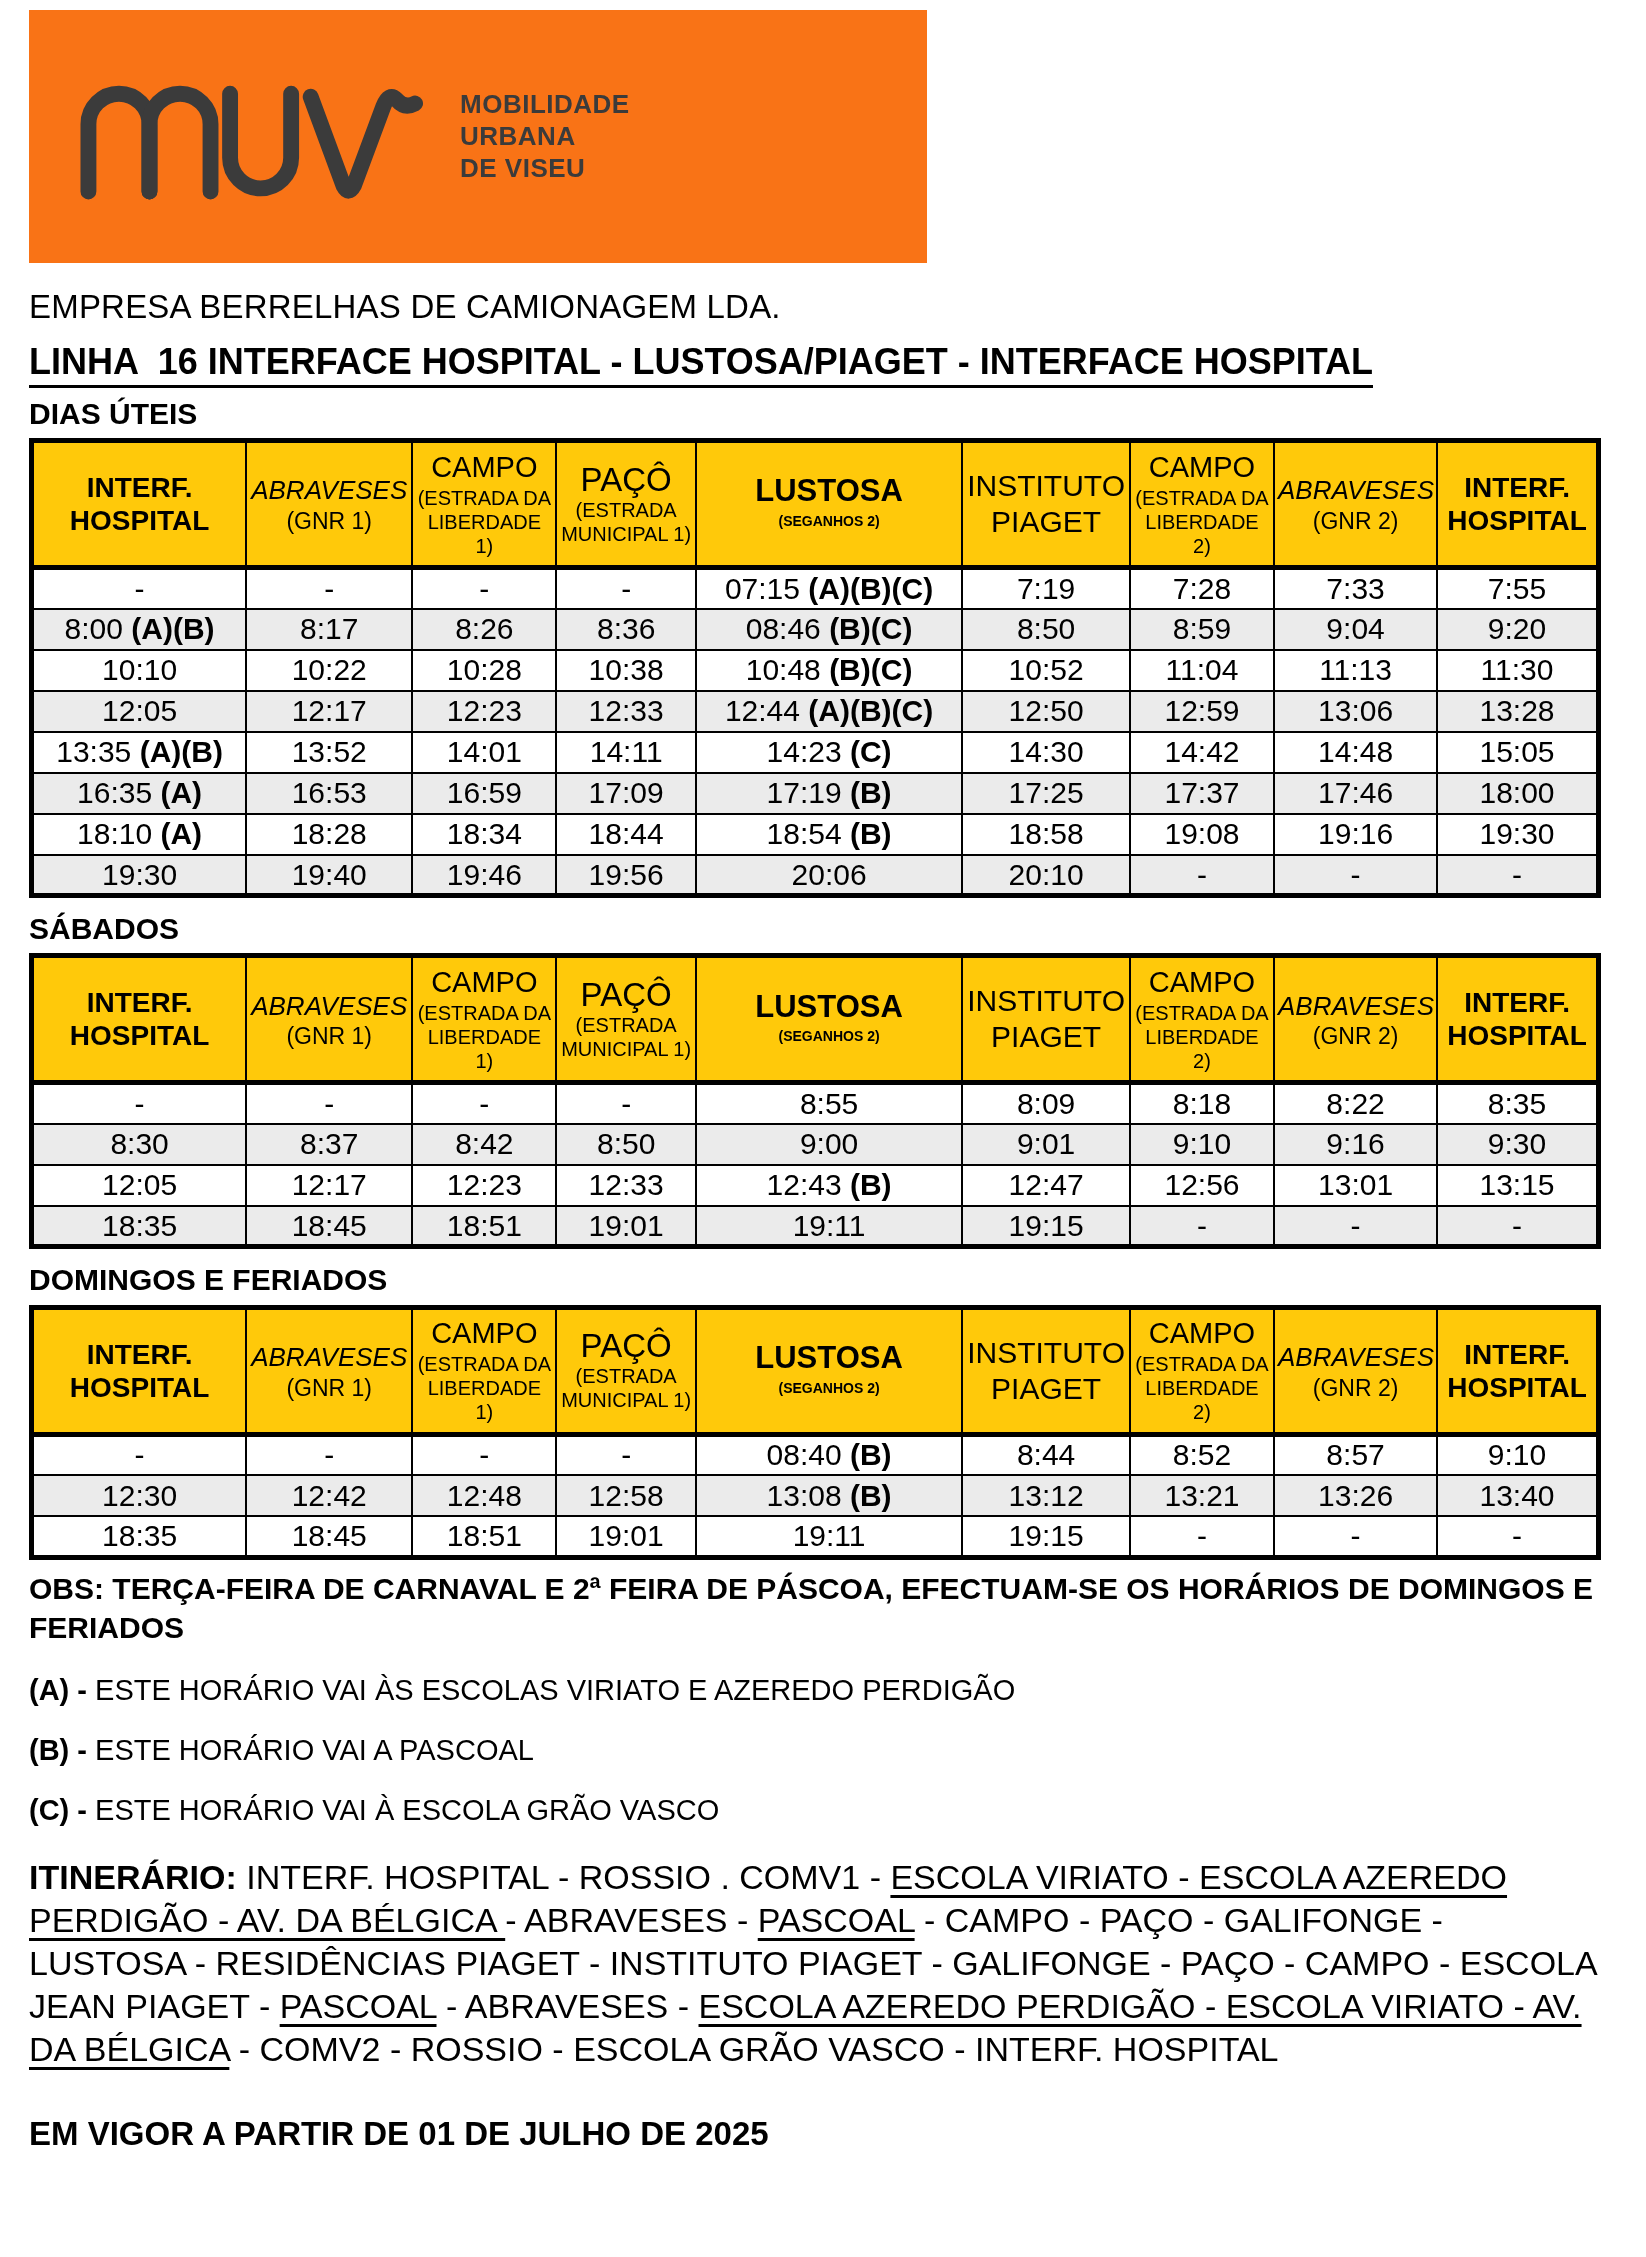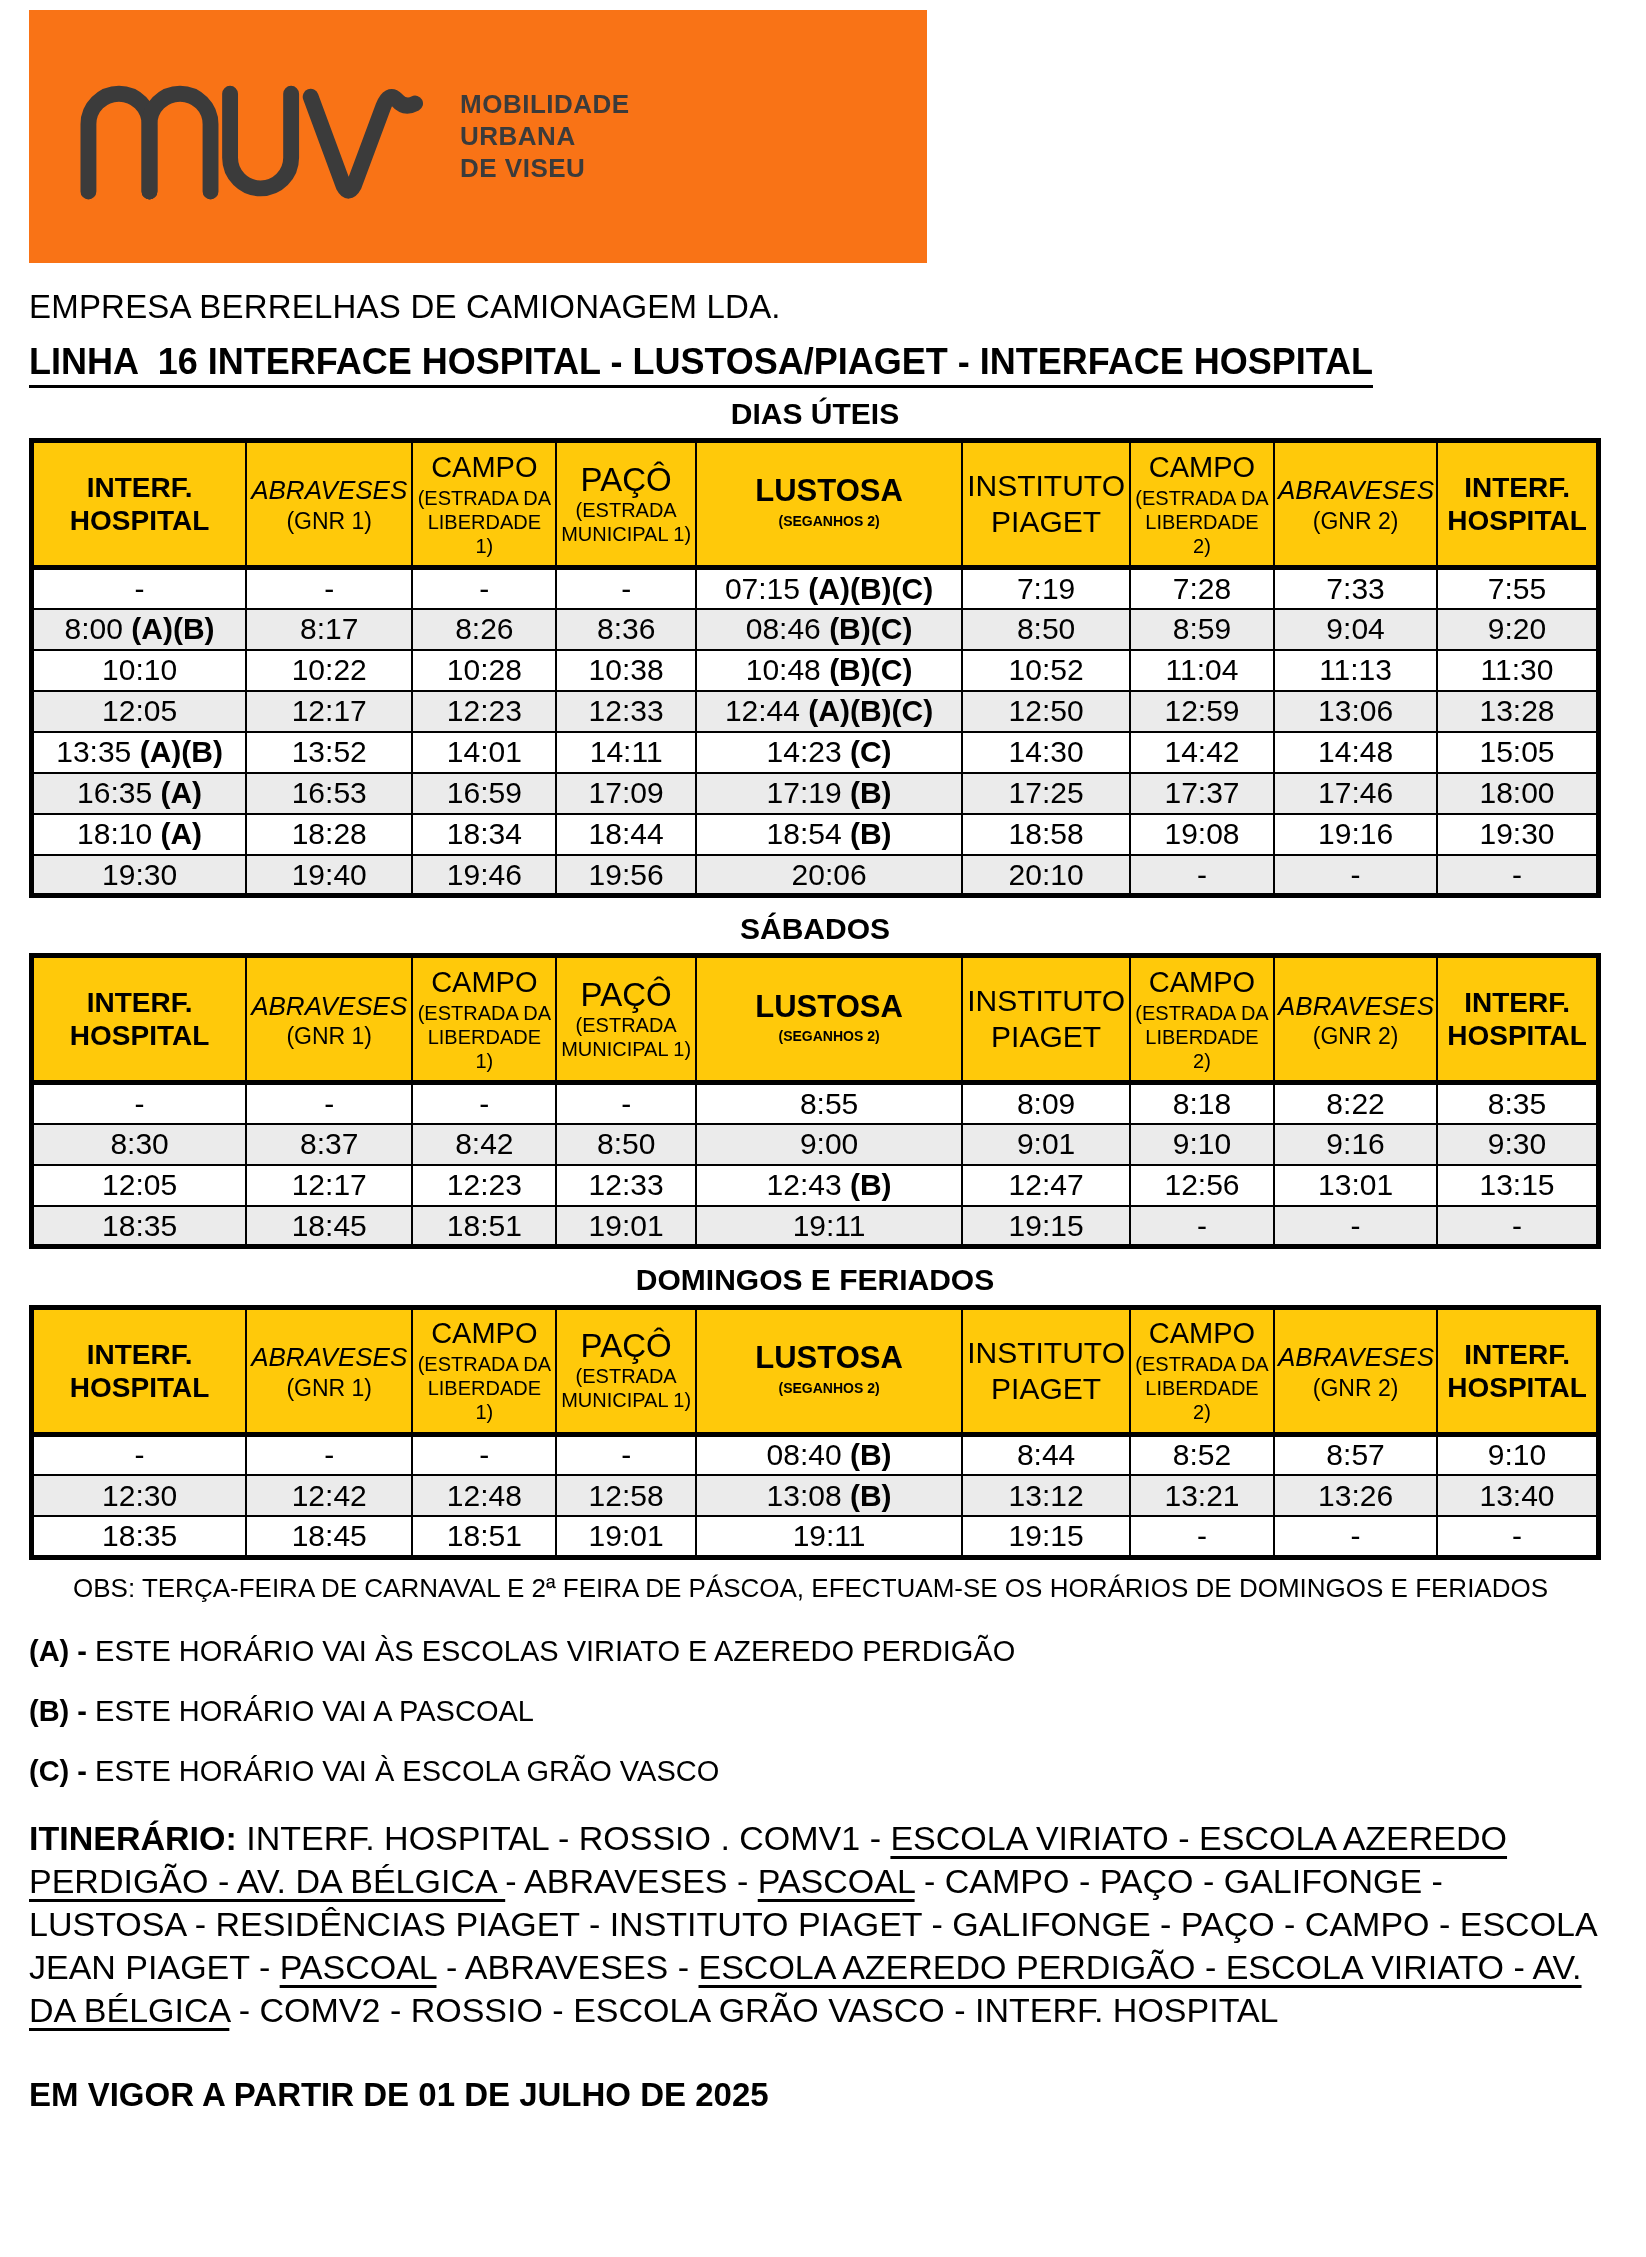--- a/index.html
+++ b/index.html
@@ -17,21 +17,21 @@
   }
   .logo-glyphs { width:348px; height:193px; flex:0 0 auto; }
   .tagline { margin-left:37px; color:#3B3B3B; font-weight:bold;
     font-size:26px; line-height:32px; letter-spacing:0.5px; }
 
   
   .company { margin-top:25px; font-size:33px; letter-spacing:0.2px; }
   .line-title { margin-top:15.4px; font-size:36px; font-weight:bold; }
   .line-title span { border-bottom:3.9px solid #000; padding-bottom:2.9px; white-space:pre-wrap; }
 
-  .tbl-title { text-align:center; font-size:30px; font-weight:bold; margin:13.5px 0 7.7px 0; }
+  .tbl-title { font-size:30px; font-weight:bold; margin:13.5px 0 7.7px 0; }
 
   
   table.timetable { width:100%; border-collapse:collapse; table-layout:fixed; border:5.8px solid #000; }
   table.timetable th, table.timetable td { border:2.9px solid #000; }
   table.timetable thead th {
     background:#FFC90A; height:127px; vertical-align:middle; text-align:center;
     padding:3.9px 2.9px; font-weight:normal; border-bottom:5.8px solid #000;
   }
   table.timetable td { height:41px; text-align:center; vertical-align:middle; font-size:30px; padding:1px 2.9px; }
   table.timetable tbody tr:nth-child(even) td { background:#EBEBEB; }
@@ -44,21 +44,21 @@
   th:nth-child(2) .s, th:nth-child(8) .s { font-size:23px; }
   th:nth-child(3) .t, th:nth-child(7) .t { font-size:29px; }
   th:nth-child(3) .s, th:nth-child(7) .s { font-size:20px; line-height:24px; }
   th:nth-child(4) .t { font-size:33px; }
   th:nth-child(4) .s { font-size:20px; line-height:24px; }
   th:nth-child(5) .t { font-weight:bold; font-size:31px; }
   th:nth-child(5) .s { font-weight:bold; font-size:14px; }
   th:nth-child(6) .t { font-size:30px; line-height:36px; word-break:break-all; }
 
   
-  .obs { margin-top:9.7px; font-size:26px; font-weight:normal; line-height:39px;margin-left:44px; }
+  .obs { margin-top:9.7px; font-size:30px; font-weight:bold; line-height:39px; }
   .letter-note { margin-top:27px; font-size:29px; }
   .letter-note b { font-weight:bold; }
 
   .itinerary { margin-top:29px; font-size:34px; line-height:43px; }
   .itinerary .lbl { font-weight:bold; }
   .itinerary .u { text-decoration:underline; text-decoration-thickness:2.9px; text-underline-offset:5.8px; }
 
   .effective { margin-top:44px; font-size:33px; font-weight:bold; padding-bottom:13.5px; }
 </style>
 </head>

